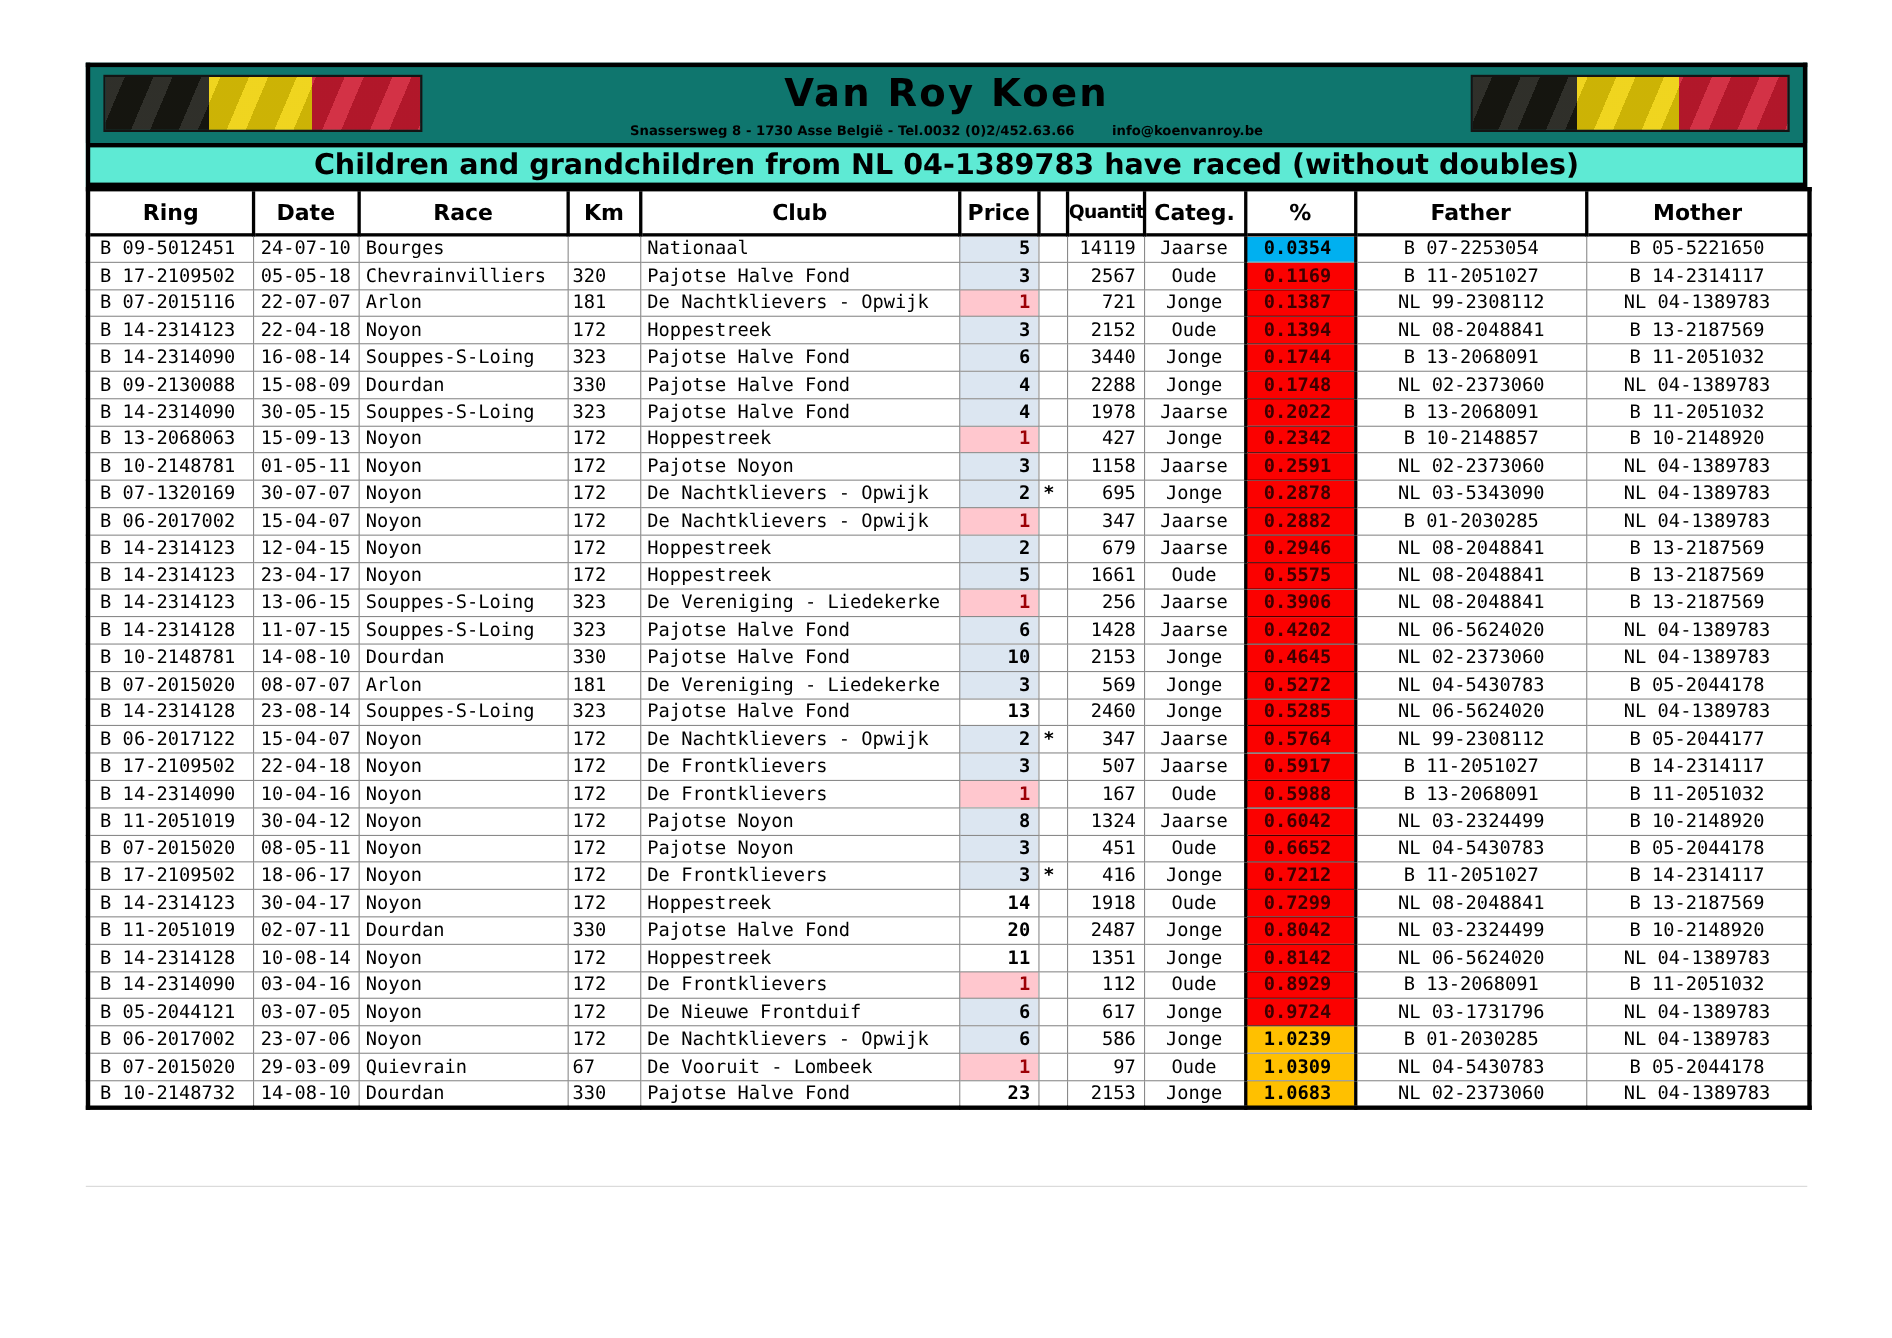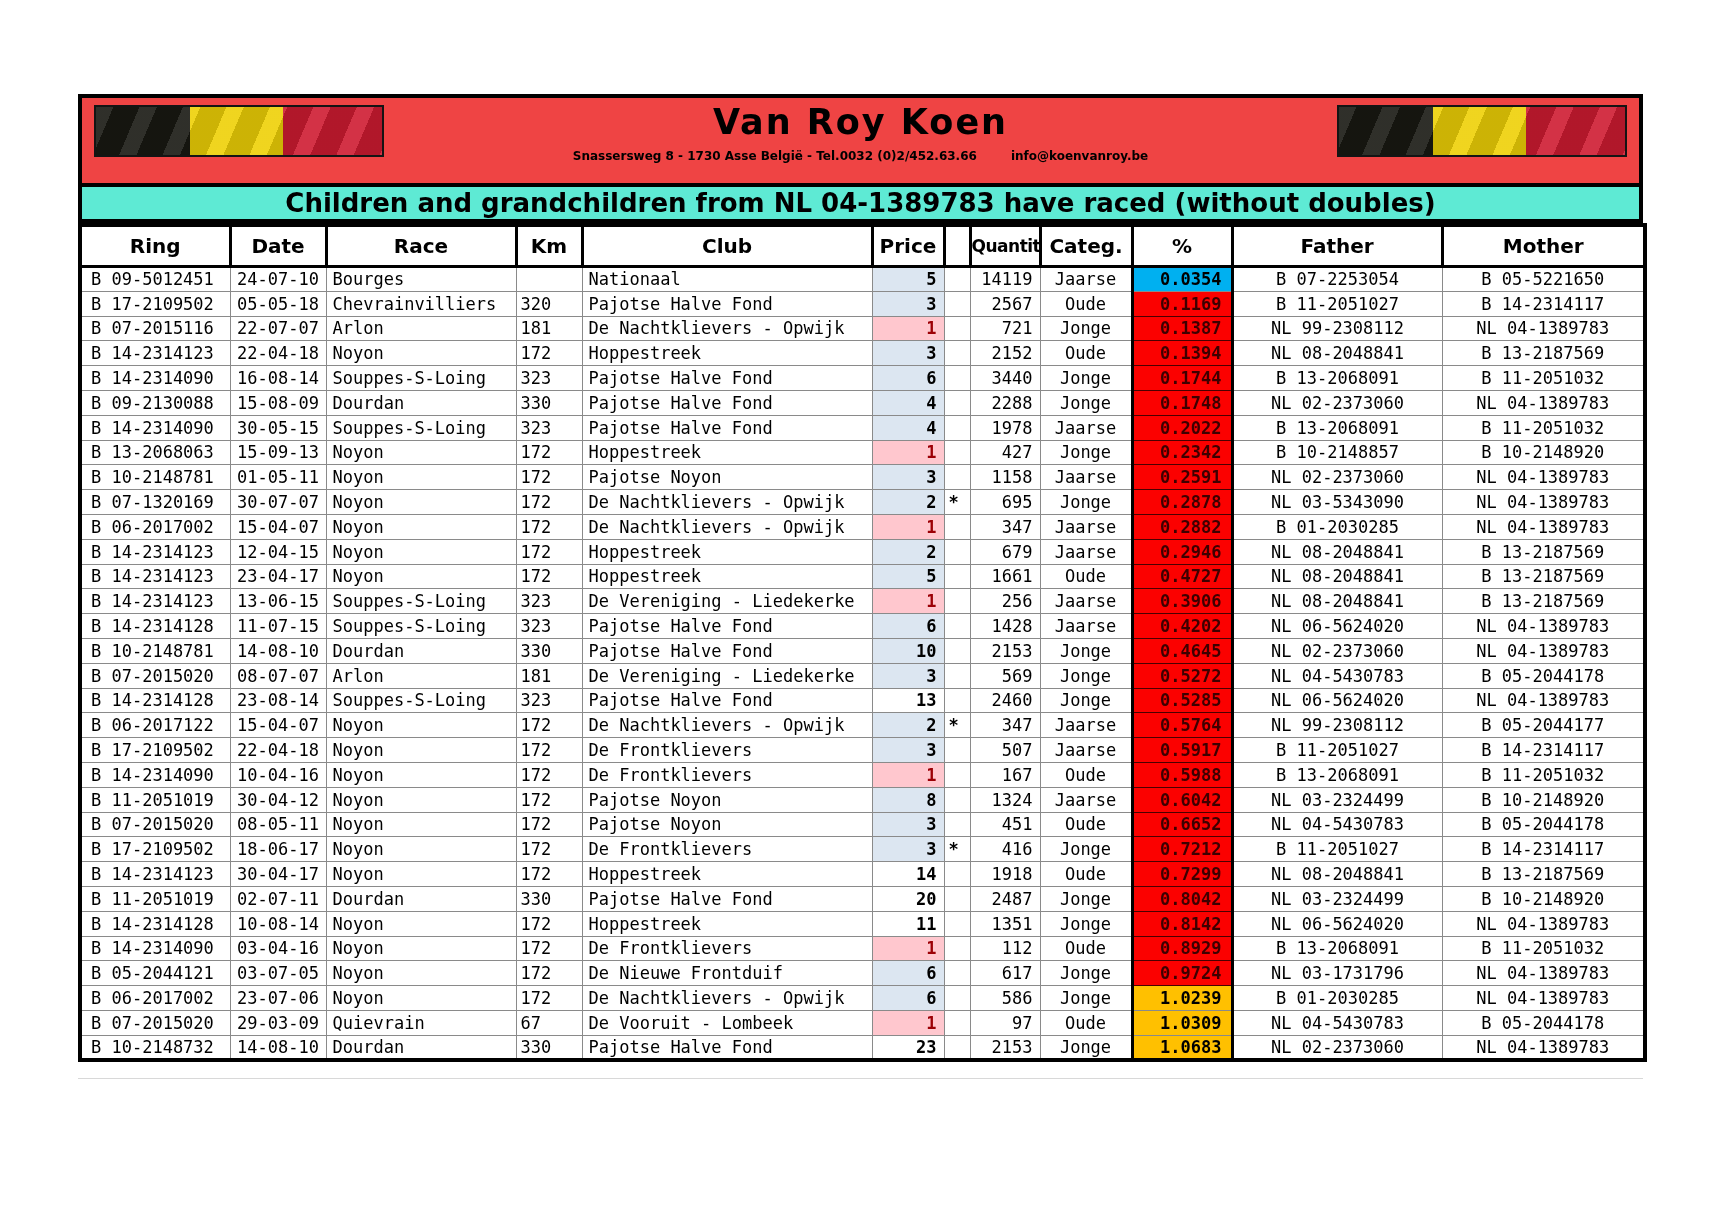--- a/index.html
+++ b/index.html
@@ -1,20 +1,20 @@
 <!DOCTYPE html>
 <html style="--pct-cyan: #00b0f0; --pct-red: #fb0100; --pct-orange: #ffc000; --pct-red-text: #3d0000; --price-blue: #dce6f1; --price-pink: #ffc7ce; --price-pink-text: #9c0006;"><head>
 <meta charset="utf-8">
 <style>
   html,body{margin:0;padding:0;background:#ffffff;width:1720px;height:1216px;overflow:hidden;
             font-family:"DejaVu Sans","Liberation Sans",sans-serif;}
   .sheet{position:absolute;left:78px;top:57px;width:1565px;}
 
   
-  .head-box{position:relative;border:4px solid #000;border-bottom:none;height:89px;box-sizing:border-box;background:#ef4444;margin-top:37px;}
+  .head-box{position:relative;border:4px solid #000;border-bottom:none;height:73px;box-sizing:border-box;background:#0f766e;}
   .flag{position:absolute;top:7px;width:290px;height:52px;border:2px solid #141414;box-sizing:border-box;
         background:linear-gradient(90deg,#181812 0%,#181812 33%,#eed006 33%,#eed006 65.5%,#ce1b31 65.5%,#ce1b31 100%);}
   .flag::after{content:'';position:absolute;inset:0;
         background:repeating-linear-gradient(113deg,rgba(255,255,255,.10) 0 16px,rgba(0,0,0,.14) 16px 40px);}
   .flag.left{left:12px;} .flag.right{right:12px;}
   .title{ text-align:center;font-size:35px;font-weight:bold;letter-spacing:2px;padding-top:5px;line-height:38px;}
   .address{text-align:center;font-size:12px;font-weight:bold;line-height:30px;}
   .address .email{margin-left:34px;}
 
   
@@ -32,21 +32,21 @@
      overflow:hidden;white-space:nowrap;background:#fff;}
   td.c-ring  {text-align:left;  padding-left:9px;}
   td.c-date  {text-align:center;}
   td.c-race  {text-align:left;  padding-left:6px;}
   td.c-km    {}
   td.c-club  {text-align:left;  padding-left:6px;}
   td.c-price {text-align:right; padding-right:7px;font-weight:bold;}
   td.c-star  {text-align:left;  padding-left:4px;font-weight:bold;}
   td.c-qty   {text-align:right; padding-right:7px;margin-top:12px;}
   td.c-categ {text-align:center;}
-  td.c-pct   {text-align:right; padding-right:9px;font-weight:bold;
+  td.c-pct   {text-align:center; padding-right:9px;font-weight:bold;
               border-left:3px solid #000;border-right:3px solid #000;}
   td.c-father{text-align:center;}
   td.c-mother{text-align:center;}
   th.th-pct  {border-left:3px solid #000;border-right:3px solid #000;}
   td.price-blue{background:var(--price-blue);}
   td.price-pink{background:var(--price-pink);color:var(--price-pink-text);}
   td.pct-cyan  {background:var(--pct-cyan);color:#000;}
   td.pct-red   {background:var(--pct-red);color:var(--pct-red-text);border-top-color:#4a0000;border-bottom-color:#4a0000;}
   td.pct-orange{background:var(--pct-orange);color:#000;}
 
@@ -271,21 +271,21 @@
         <tr>
           <td class="c-ring">B 14-2314123</td>
           <td class="c-date">23-04-17</td>
           <td class="c-race">Noyon</td>
           <td class="c-km">172</td>
           <td class="c-club">Hoppestreek</td>
           <td class="c-price price-blue">5</td>
           <td class="c-star"></td>
           <td class="c-qty">1661</td>
           <td class="c-categ">Oude</td>
-          <td class="c-pct pct-red">0.4727</td>
+          <td class="c-pct pct-red">0.5575</td>
           <td class="c-father">NL 08-2048841</td>
           <td class="c-mother">B 13-2187569</td>
         </tr>
         <tr>
           <td class="c-ring">B 14-2314123</td>
           <td class="c-date">13-06-15</td>
           <td class="c-race">Souppes-S-Loing</td>
           <td class="c-km">323</td>
           <td class="c-club">De Vereniging - Liedekerke</td>
           <td class="c-price price-pink">1</td>

